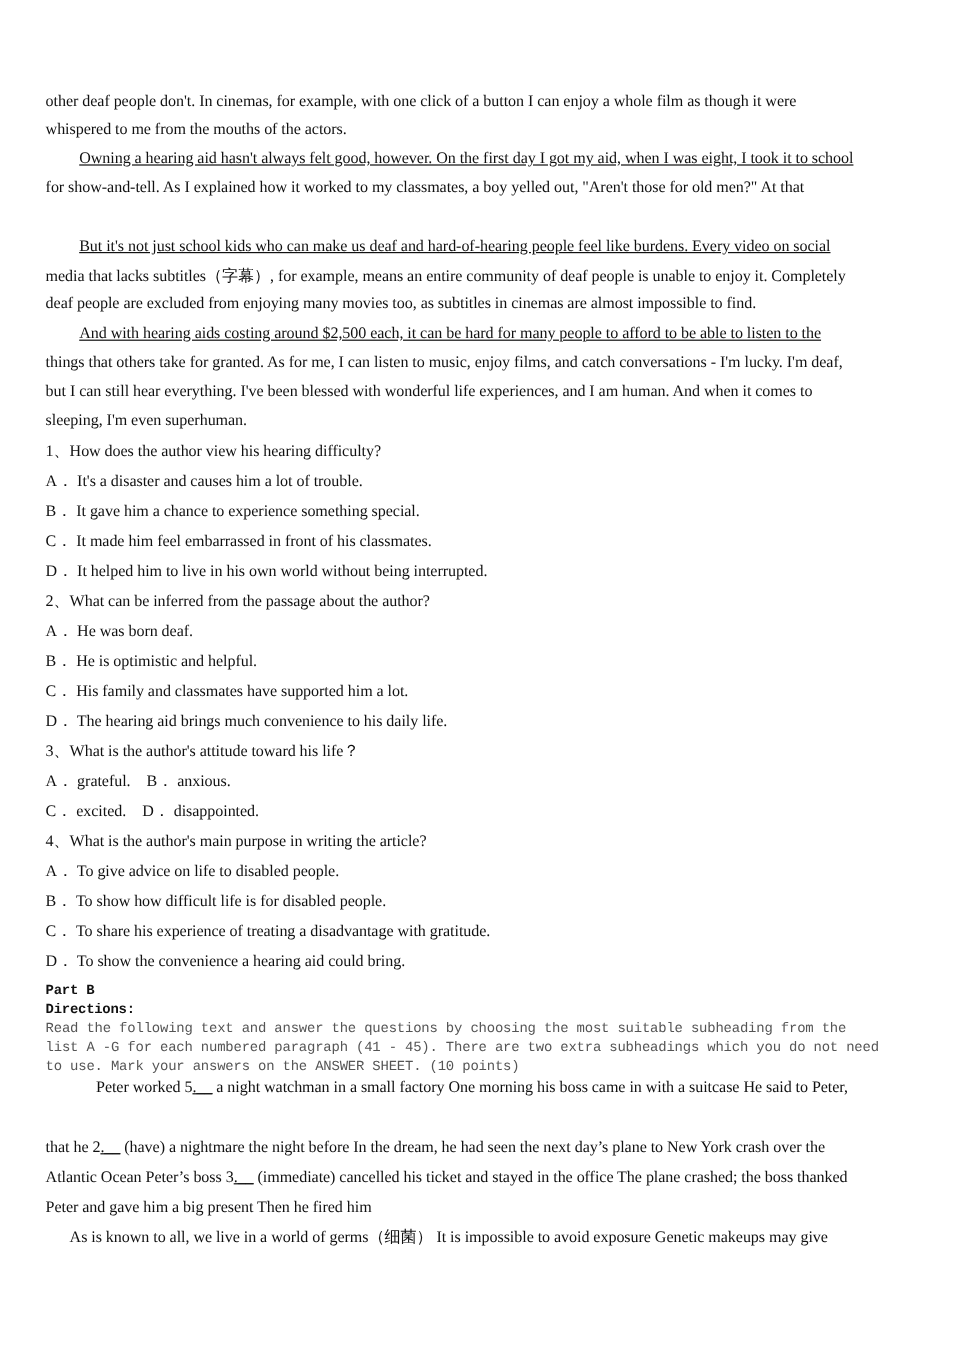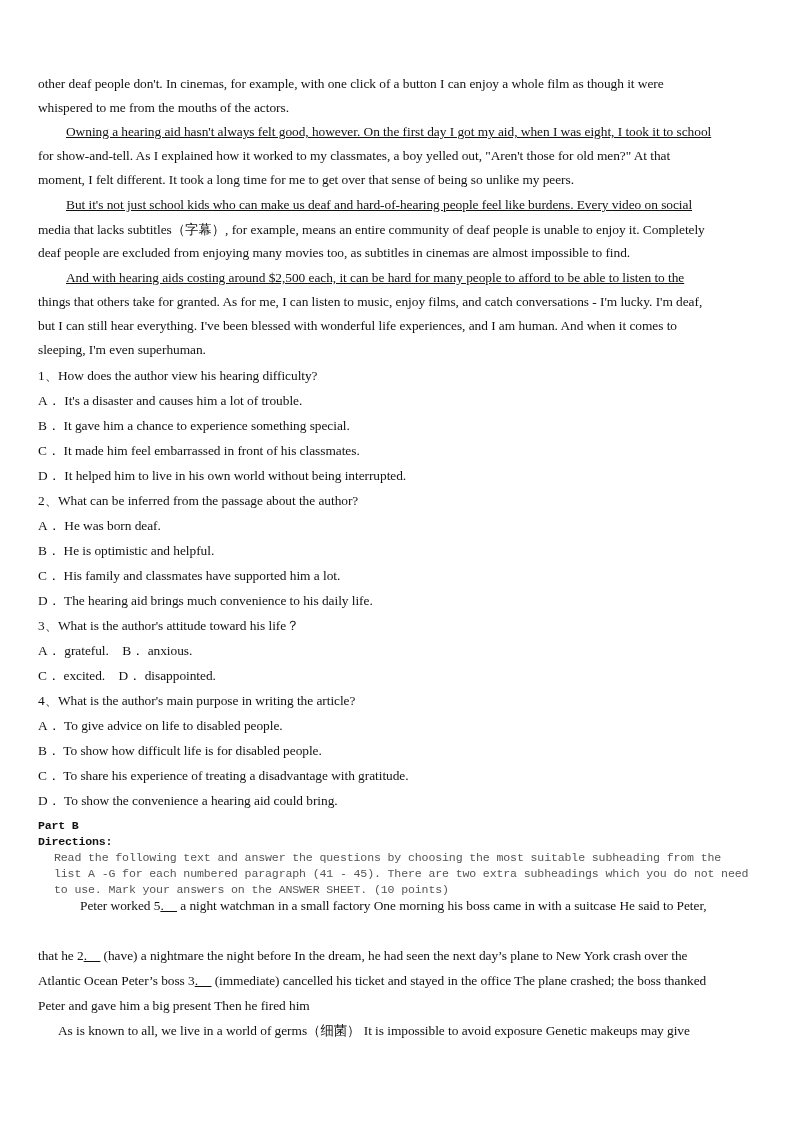--- a/index.html
+++ b/index.html
@@ -3,33 +3,32 @@
 <meta charset="utf-8">
 <style>
   html, body { margin: 0; padding: 0; background: #ffffff; }
   body { width: 794px; height: 1123px; position: relative; overflow: hidden; }
   .page { position: absolute; left: 0; top: 0; width: 794px; height: 1123px; }
   .serif { font-family: "Liberation Serif", "DejaVu Serif", serif; font-size: 13.4px; color: #111; letter-spacing: -0.05px; }
   .line { position: absolute; left: 38px; white-space: nowrap; }
   .indent { left: 66px; text-decoration: underline; }
   .mono { font-family: "Liberation Mono", "DejaVu Sans Mono", monospace; font-size: 11.6px; white-space: nowrap; position: absolute; left: 38px; }
   .mono.head { color: #111; font-weight: bold; letter-spacing: -0.2px; text-align: center; }
-  .mono.dir { color: #555; letter-spacing: -0.15px; margin-left: 16px; }
+  .mono.dir { color: #555; letter-spacing: -0.15px; }
   .blank { text-decoration: underline; }
 </style>
 </head>
 <body>
 
 <div class="page serif">
 
   <div class="line" style="top:76px">other deaf people don't. In cinemas, for example, with one click of a button I can enjoy a whole film as though it were</div>
   <div class="line" style="top:100px">whispered to me from the mouths of the actors.</div>
   <div class="line indent" style="top:124px">Owning a hearing aid hasn't always felt good, however. On the first day I got my aid, when I was eight, I took it to school</div>
   <div class="line" style="top:148px">for show-and-tell. As I explained how it worked to my classmates, a boy yelled out, "Aren't those for old men?" At that</div>
-  <div class="line" style="top:172px">moment, I felt different. It took a long time for me to get over that sense of being so unlike my peers.</div>
   <div class="line indent" style="top:197px">But it's not just school kids who can make us deaf and hard-of-hearing people feel like burdens. Every video on social</div>
   <div class="line" style="top:245px">deaf people are excluded from enjoying many movies too, as subtitles in cinemas are almost impossible to find.</div>
   <div class="line" style="top:221px">media that lacks subtitles（字幕）, for example, means an entire community of deaf people is unable to enjoy it. Completely</div>
   <div class="line indent" style="top:270px">And with hearing aids costing around $2,500 each, it can be hard for many people to afford to be able to listen to the</div>
   <div class="line" style="top:294px">things that others take for granted. As for me, I can listen to music, enjoy films, and catch conversations - I'm lucky. I'm deaf,</div>
   <div class="line" style="top:318px">but I can still hear everything. I've been blessed with wonderful life experiences, and I am human. And when it comes to</div>
   <div class="line" style="top:342px">sleeping, I'm even superhuman.</div>
 
   <div class="line" style="top:367px">1、How does the author view his hearing difficulty?</div>
   <div class="line" style="top:392px">A． It's a disaster and causes him a lot of trouble.</div>

